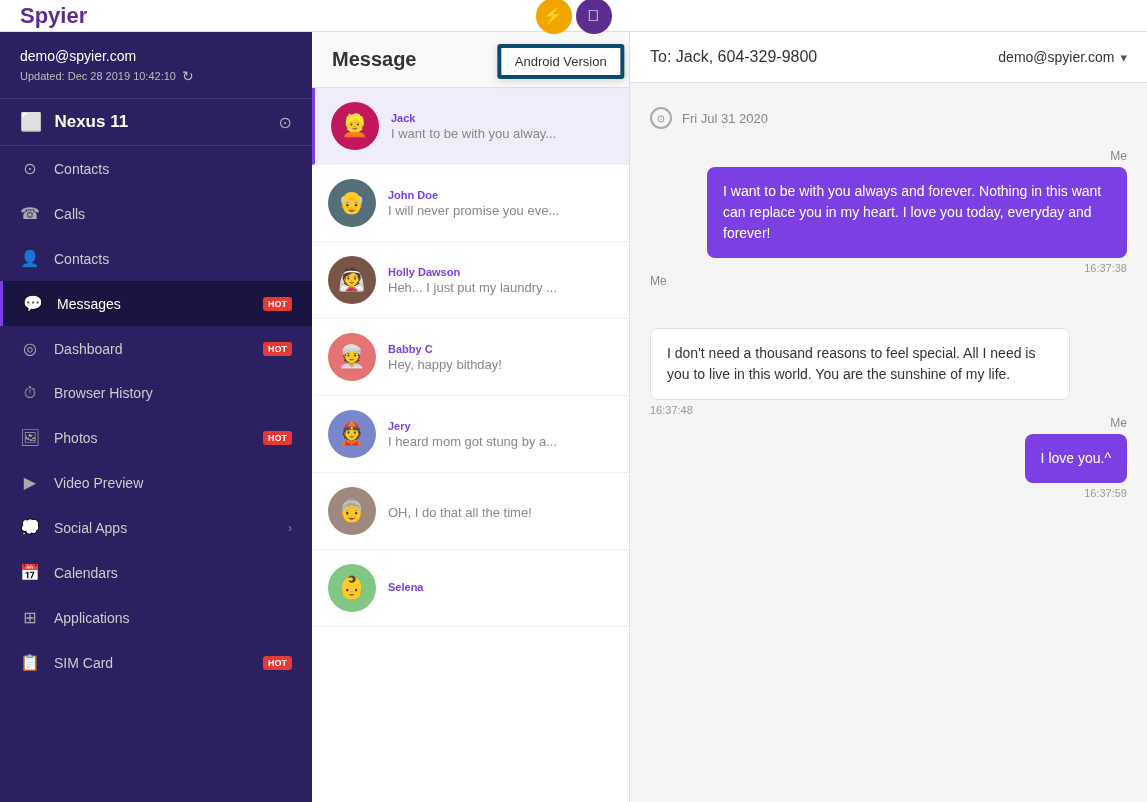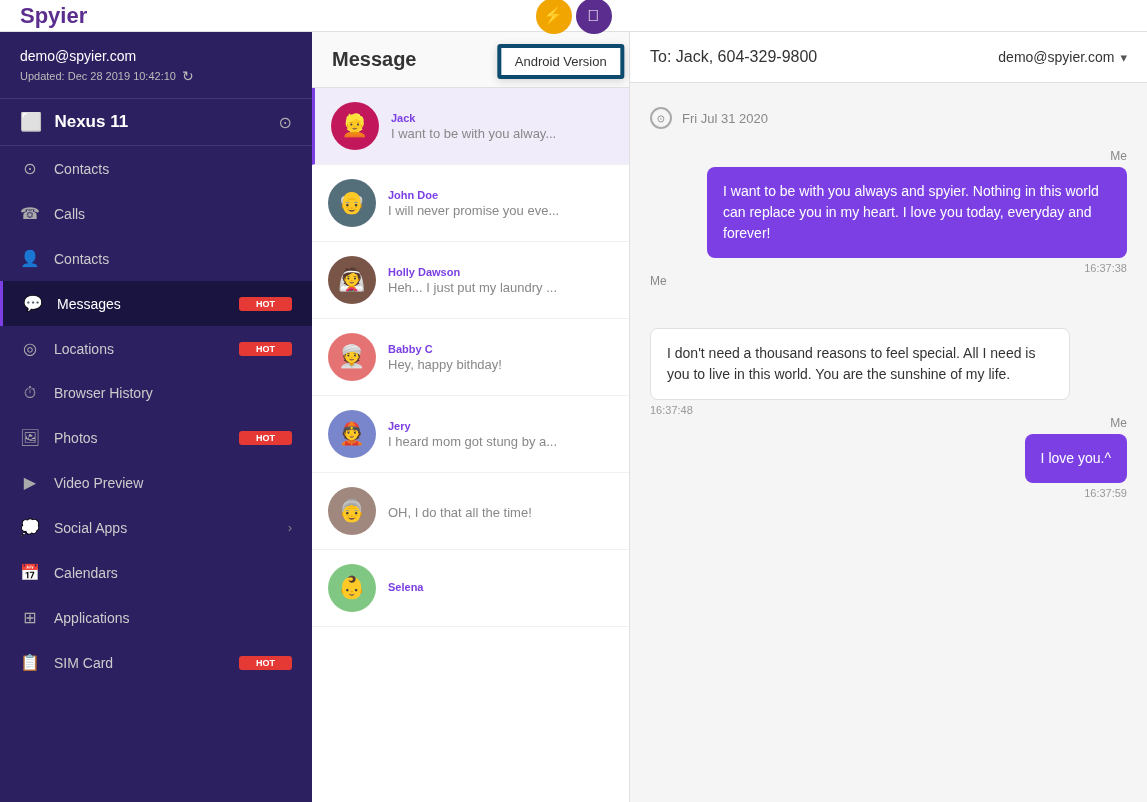--- a/index.html
+++ b/index.html
@@ -28,21 +28,21 @@
     .device-icon { font-size: 18px; color: #aaa; }
     .device-name { font-size: 17px; font-weight: 600; color: #fff; }
     .chevron-icon { color: #aaa; font-size: 16px; }
 
     .sidebar-nav { flex: 1; }
     .nav-item { display: flex; align-items: center; gap: 14px; padding: 13px 20px; cursor: pointer; color: #ccc; font-size: 14px; position: relative; }
     .nav-item.active { background: #1a1540; color: #fff; border-left: 3px solid #7b3fe4; }
     .nav-item .nav-icon { font-size: 16px; width: 20px; text-align: center; color: #aaa; }
     .nav-item.active .nav-icon { color: #fff; }
     .nav-label { flex: 1; }
-    .hot-badge { background: #e53935; color: white; font-size: 9px; font-weight: bold; padding: 2px 17px; border-radius: 3px; margin-left: 6px; }
+    .hot-badge { background: #e53935; color: white; font-size: 9px; font-weight: bold; padding: 2px 5px; border-radius: 3px; margin-left: 6px; }
     .nav-arrow { color: #888; font-size: 12px; }
 
     
     .content { flex: 1; display: flex; flex-direction: column; overflow: hidden; }
 
     
     .message-panel { display: flex; flex: 1; overflow: hidden; }
 
     
     .conv-list { width: 318px; background: #fff; border-right: 1px solid #e0e0e0; display: flex; flex-direction: column; flex-shrink: 0; overflow-y: auto; }
@@ -120,21 +120,21 @@
           <span class="nav-icon">👤</span>
           <span class="nav-label">Contacts</span>
         </div>
         <div class="nav-item active">
           <span class="nav-icon">💬</span>
           <span class="nav-label">Messages</span>
           <span class="hot-badge">HOT</span>
         </div>
         <div class="nav-item">
           <span class="nav-icon">◎</span>
-          <span class="nav-label">Locations</span>
+          <span class="nav-label">Dashboard</span>
           <span class="hot-badge">HOT</span>
         </div>
         <div class="nav-item">
           <span class="nav-icon">⏱</span>
           <span class="nav-label">Browser History</span>
         </div>
         <div class="nav-item">
           <span class="nav-icon">🖼</span>
           <span class="nav-label">Photos</span>
           <span class="hot-badge">HOT</span>
@@ -232,21 +232,21 @@
           </div>
         </div>
         <div class="chat-messages">
           <div class="date-separator">
             <div class="circle-icon">⊙</div>
             <span>Fri Jul 31 2020</span>
           </div>
           <div id="messages-container">
               <div class="msg-row sent">
                 <div class="msg-sender-label">Me</div>
-                <div class="msg-bubble sent-bubble">I want to be with you always and spyier. Nothing in this world can replace you in my heart. I love you today, everyday and forever!</div>
+                <div class="msg-bubble sent-bubble">I want to be with you always and forever. Nothing in this want can replace you in my heart. I love you today, everyday and forever!</div>
                 <div class="msg-time right">16:37:38</div>
               </div>
               <div class="msg-row received">
                 <div class="msg-sender-label">Me</div>
                 <div class="msg-bubble received-bubble">I don't need a thousand reasons to feel special. All I need is you to live in this world. You are the sunshine of my life.</div>
                 <div class="msg-time">16:37:48</div>
               </div>
               <div class="msg-row sent">
                 <div class="msg-sender-label">Me</div>
                 <div class="msg-bubble sent-bubble">I love you.^</div>

